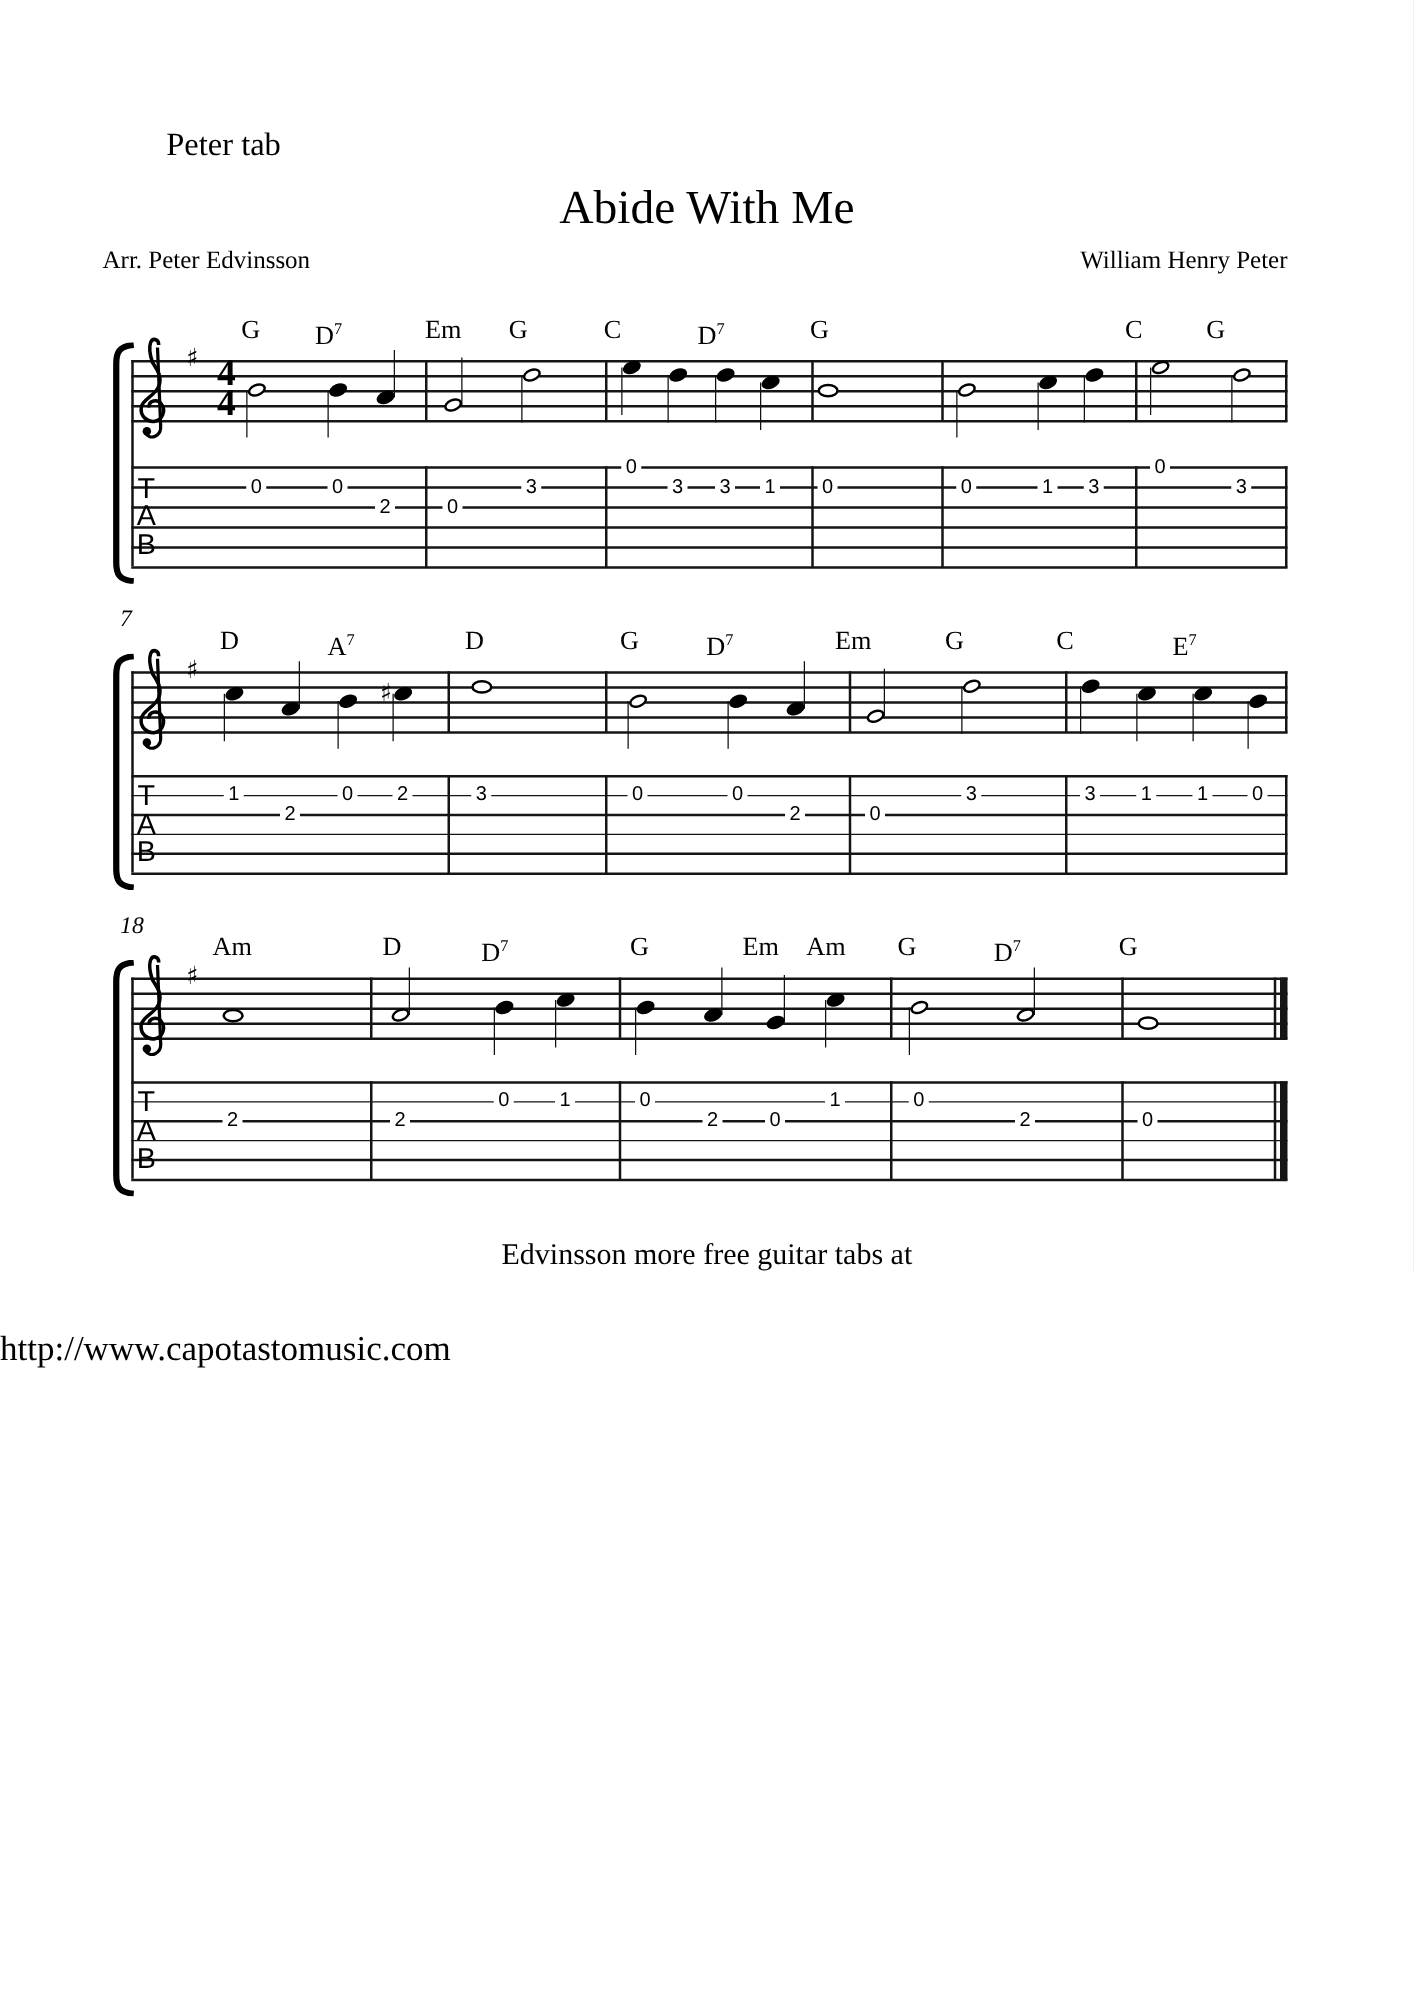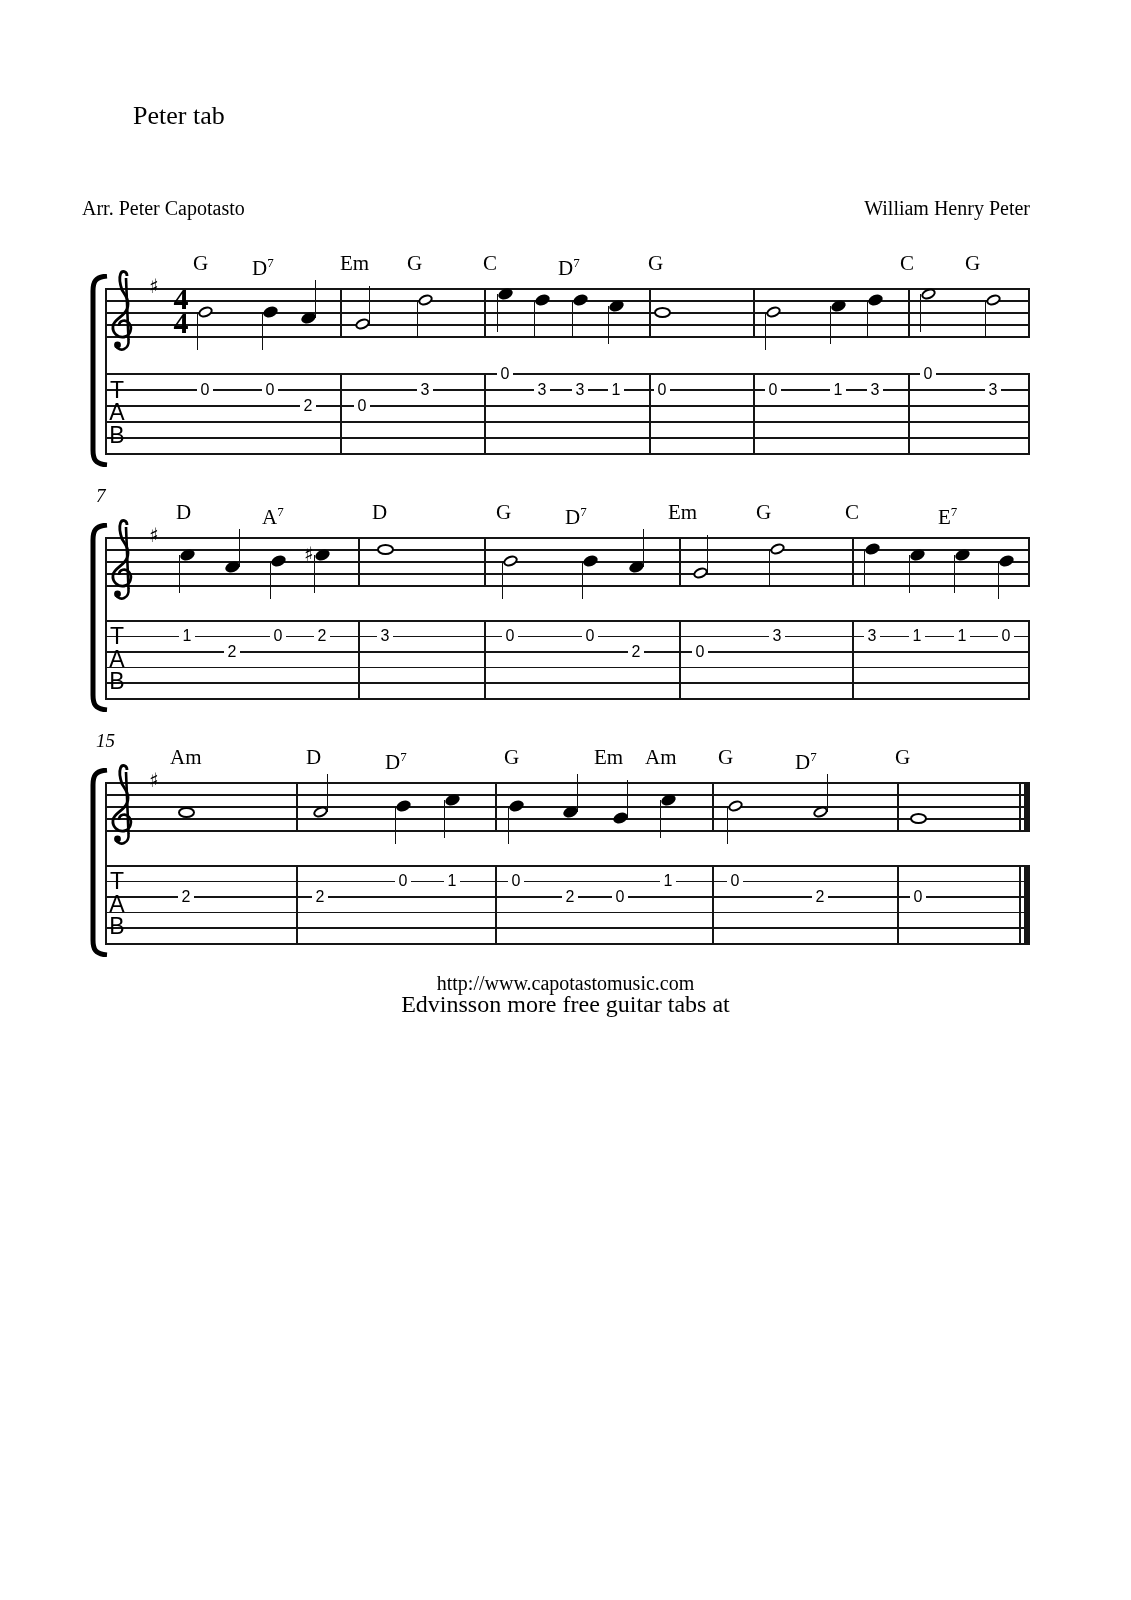--- a/index.html
+++ b/index.html
@@ -5,21 +5,21 @@
   html,body{margin:0;padding:0;background:#ddd;}
   .page{position:relative;width:1131px;height:1600px;background:#fff;margin:0 auto;
         font-family:"Liberation Serif",serif;color:#000;overflow:hidden;}
   .abs{position:absolute;}
   .tagline{top:42px;left:0;width:100%;text-align:center;font-size:21px;}
   .mode-label{top:101px;left:133px;font-size:26px;}
   .title{top:144px;left:0;width:100%;text-align:center;font-size:38px;}
   .arranger{top:197px;left:82px;font-size:20px;}
   .composer{top:197px;right:101px;font-size:20px;}
   .footer1{top:991px;left:0;width:100%;text-align:center;font-size:24px;}
-  .footer2{top:972px;left:0;width:100%;text-align:center;font-size:20px;}
+  .footer2{top:1064px;left:0;width:100%;font-size:28px;}
   .ln{position:absolute;height:1.5px;background:#151515;}
   .vln{position:absolute;width:1.5px;background:#151515;}
   .thick{width:6px;background:#151515;}
   .chord{position:absolute;font-size:21px;line-height:22px;white-space:nowrap;}
   .chord sup{font-size:13px;}
   .mnum{position:absolute;font-style:italic;font-size:19px;}
   .tabletter{position:absolute;left:108px;width:18px;text-align:center;
              font-family:"Liberation Sans",sans-serif;font-size:23px;line-height:23px;}
   .tabnum{position:absolute;width:16px;text-align:center;background:#fff;z-index:3;
           font-family:"Liberation Sans",sans-serif;font-size:16px;line-height:19px;}
@@ -30,21 +30,22 @@
   .head.q{width:15px;height:10px;background:#000;border-radius:50%;transform:rotate(-22deg);}
   .head.h{width:15px;height:10px;background:#fff;border:2.4px solid #000;border-radius:50%;transform:rotate(-22deg);}
   .head.w{width:17px;height:11px;background:#fff;border:2.8px solid #000;border-radius:50%;}
   .stem{position:absolute;width:1.4px;background:#111;z-index:1;}
 </style>
 </head>
 <body>
 
 <div class="page">
   <div class="abs mode-label">Peter tab</div>
-  <div class="abs arranger">Arr. Peter Capotasto</div>
+  <div class="abs title">Abide With Me</div>
+  <div class="abs arranger">Arr. Peter Edvinsson</div>
   <div class="abs composer">William Henry Peter</div>
   <div id="sheet">
       <div class="abs" style="left: 86px; top: 274px; width: 24px; height: 193px;"><svg width="24" height="193" viewBox="0 0 24 193">
           <path d="M21 2 C9 3 7 8 7 17 L7 176 C7 185 9 190 21 191" fill="none" stroke="#000" stroke-width="5"></path>
         </svg></div>
       <div class="ln" style="left: 105px; top: 288px; width: 925px;"></div>
       <div class="ln" style="left: 105px; top: 300px; width: 925px;"></div>
       <div class="ln" style="left: 105px; top: 312px; width: 925px;"></div>
       <div class="ln" style="left: 105px; top: 324px; width: 925px;"></div>
       <div class="ln" style="left: 105px; top: 336px; width: 925px;"></div>
@@ -243,21 +244,21 @@
       <div class="vln" style="left: 1019px; top: 782px; height: 49px;"></div>
       <div class="vln thick" style="left: 1024px; top: 782px; height: 49px; width: 6px;"></div>
       <div class="vln" style="left: 1019px; top: 865px; height: 79px;"></div>
       <div class="vln thick" style="left: 1024px; top: 865px; height: 79px; width: 6px;"></div>
       <div class="abs" style="left: 101px; top: 762px; width: 46px; height: 94px;"><svg width="46" height="94" viewBox="0 0 46 94">
           <path d="M26 8 C26 3 21 2 19.5 6 C18 10 19 16 21 22 C25 28 29 34 26 41 C23 49 13 51 12 58 C11 65 17 70 23 69 C29 68 32 60 28 55 C25 51 18 52 18 58" fill="none" stroke="#000" stroke-width="2.8"></path>
           <path d="M25 10 L27.5 72 C28.5 81 19 85 15 78" fill="none" stroke="#000" stroke-width="2.6"></path>
           <circle cx="16.5" cy="77" r="3.4" fill="#000"></circle>
         </svg></div>
       <div class="sharp" style="left: 149px; top: 770px;">♯</div>
-      <div class="mnum" style="left: 96px; top: 730px;">15</div>
+      <div class="mnum" style="left: 96px; top: 730px;">18</div>
       <div class="tabletter" style="top: 870.46px;">T</div>
       <div class="tabletter" style="top: 892.768px;">A</div>
       <div class="tabletter" style="top: 915.076px;">B</div>
       <div class="chord" style="left: 170px; top: 746px;">Am</div>
       <div class="chord" style="left: 306px; top: 746px;">D</div>
       <div class="chord" style="left: 385px; top: 746px;">D<sup>7</sup></div>
       <div class="chord" style="left: 504px; top: 746px;">G</div>
       <div class="chord" style="left: 594px; top: 746px;">Em</div>
       <div class="chord" style="left: 645px; top: 746px;">Am</div>
       <div class="chord" style="left: 718px; top: 746px;">G</div>

